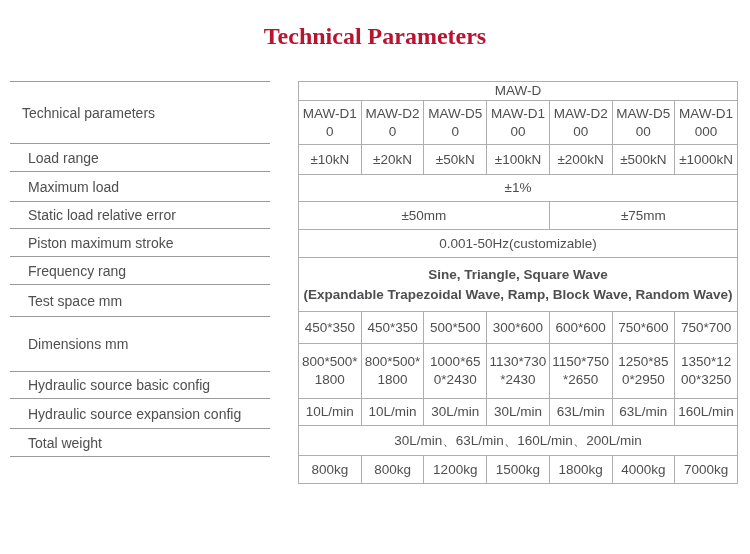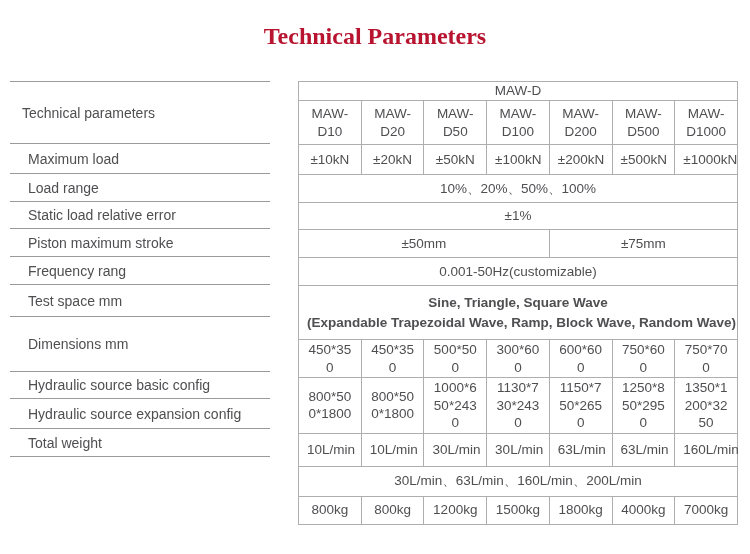--- a/index.html
+++ b/index.html
@@ -46,41 +46,41 @@
     border-collapse: collapse;
     table-layout: fixed;
     width: 440px;
     font-size: 13.5px;
     color: #4f4f52;
   }
   table.spec td {
     border: 1px solid #aeaeae;
     text-align: center;
     vertical-align: middle;
-    padding: 1px 8px;
+    padding: 1px 2px;
     word-break: break-all;
     line-height: 1.3;
   }
   table.spec td.nobreak { word-break: normal; }
   table.spec tr.group-row td { padding: 0 2px; }
   .wave-line { line-height: 20px; white-space: nowrap; font-weight: bold; }
 </style>
 </head>
 <body>
 
 <div class="page">
 
   <h1 class="title">Technical Parameters</h1>
 
   <div class="layout">
 
     <div class="left-panel">
       <div class="lrow first" style="height:63px">Technical parameters</div>
+      <div class="lrow" style="height:28px">Load range</div>
       <div class="lrow" style="height:30px">Maximum load</div>
-      <div class="lrow" style="height:28px">Load range</div>
       <div class="lrow" style="height:27px">Static load relative error</div>
       <div class="lrow" style="height:28px">Piston maximum stroke</div>
       <div class="lrow" style="height:28px">Frequency rang</div>
       <div class="lrow" style="height:32px">Test space mm</div>
       <div class="lrow" style="height:55px">Dimensions mm</div>
       <div class="lrow" style="height:27px">Hydraulic source basic config</div>
       <div class="lrow" style="height:30px">Hydraulic source expansion config</div>
       <div class="lrow" style="height:28px">Total weight</div>
     </div>
 
@@ -111,23 +111,20 @@
       </tr>
       <tr style="height:30px">
         <td class="nobreak">±10kN</td>
         <td class="nobreak">±20kN</td>
         <td class="nobreak">±50kN</td>
         <td class="nobreak">±100kN</td>
         <td class="nobreak">±200kN</td>
         <td class="nobreak">±500kN</td>
         <td class="nobreak">±1000kN</td>
       </tr>
-      <tr style="height:28px">
-        <td colspan="7" class="nobreak">10%、20%、50%、100%</td>
-      </tr>
       <tr style="height:27px">
         <td colspan="7" class="nobreak">±1%</td>
       </tr>
       <tr style="height:28px">
         <td colspan="4" class="nobreak">±50mm</td>
         <td colspan="3" class="nobreak">±75mm</td>
       </tr>
       <tr style="height:28px">
         <td colspan="7" class="nobreak">0.001-50Hz(customizable)</td>
       </tr>
@@ -148,21 +145,21 @@
       </tr>
       <tr style="height:55px">
         <td>800*500*1800</td>
         <td>800*500*1800</td>
         <td>1000*650*2430</td>
         <td>1130*730*2430</td>
         <td>1150*750*2650</td>
         <td>1250*850*2950</td>
         <td>1350*1200*3250</td>
       </tr>
-      <tr style="height:33px">
+      <tr style="height:27px">
         <td class="nobreak">10L/min</td>
         <td class="nobreak">10L/min</td>
         <td class="nobreak">30L/min</td>
         <td class="nobreak">30L/min</td>
         <td class="nobreak">63L/min</td>
         <td class="nobreak">63L/min</td>
         <td class="nobreak">160L/min</td>
       </tr>
       <tr style="height:30px">
         <td colspan="7" class="nobreak">30L/min、63L/min、160L/min、200L/min</td>

